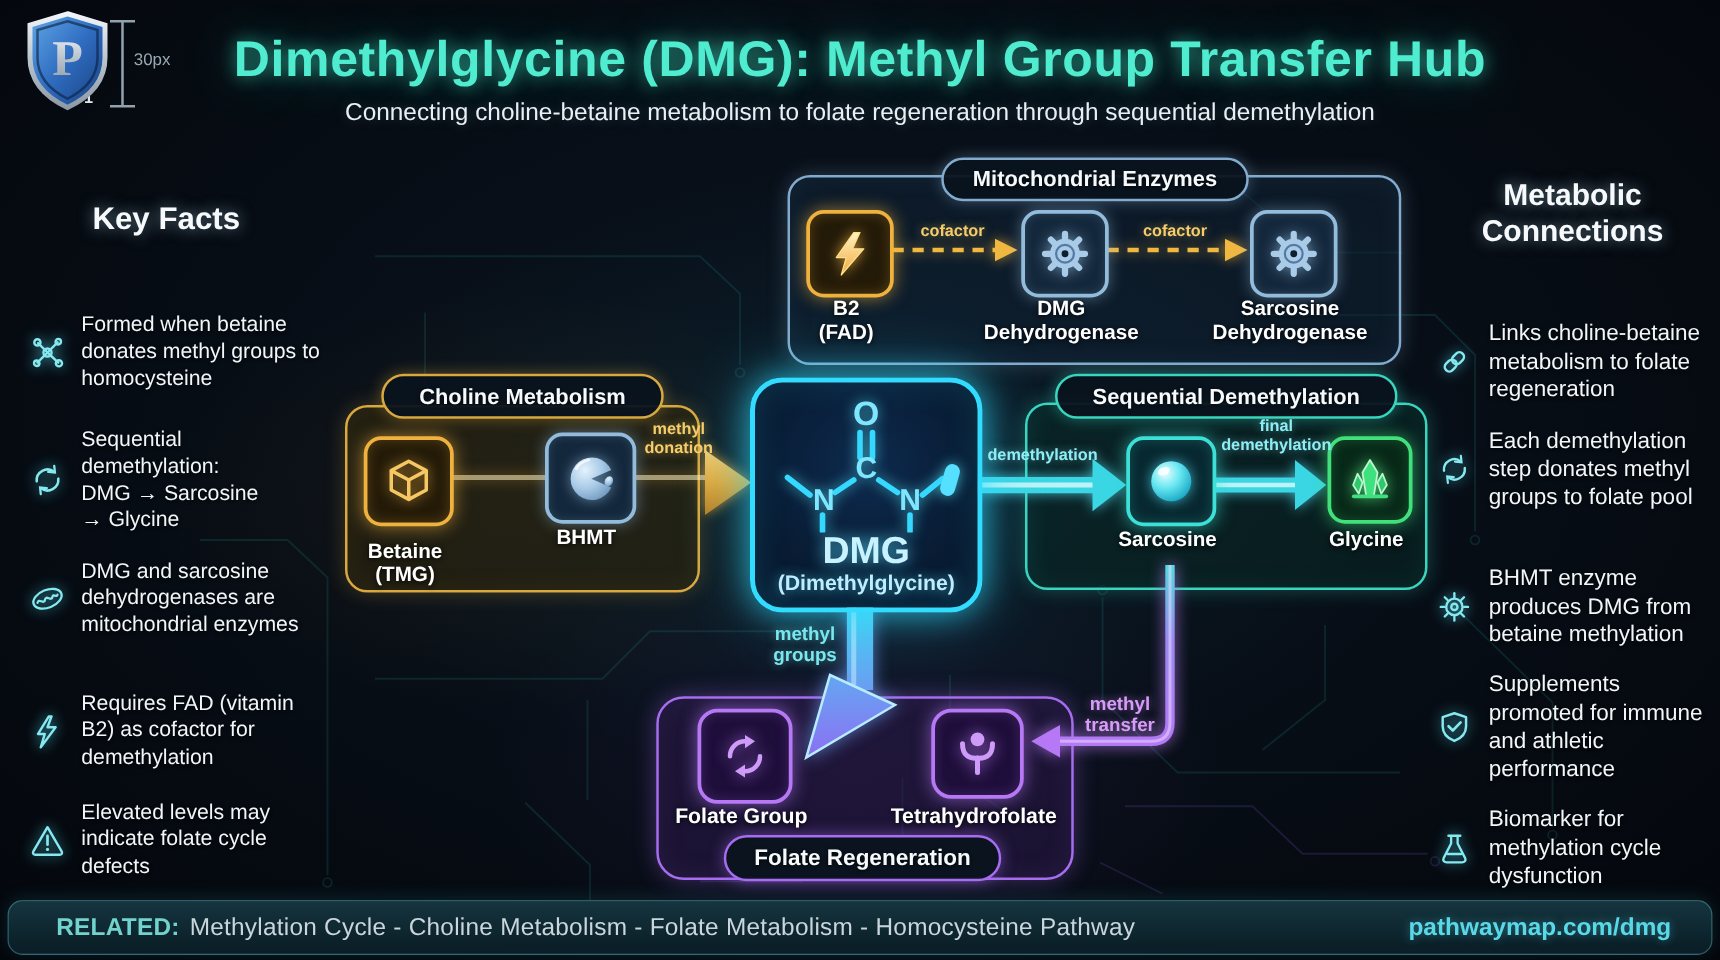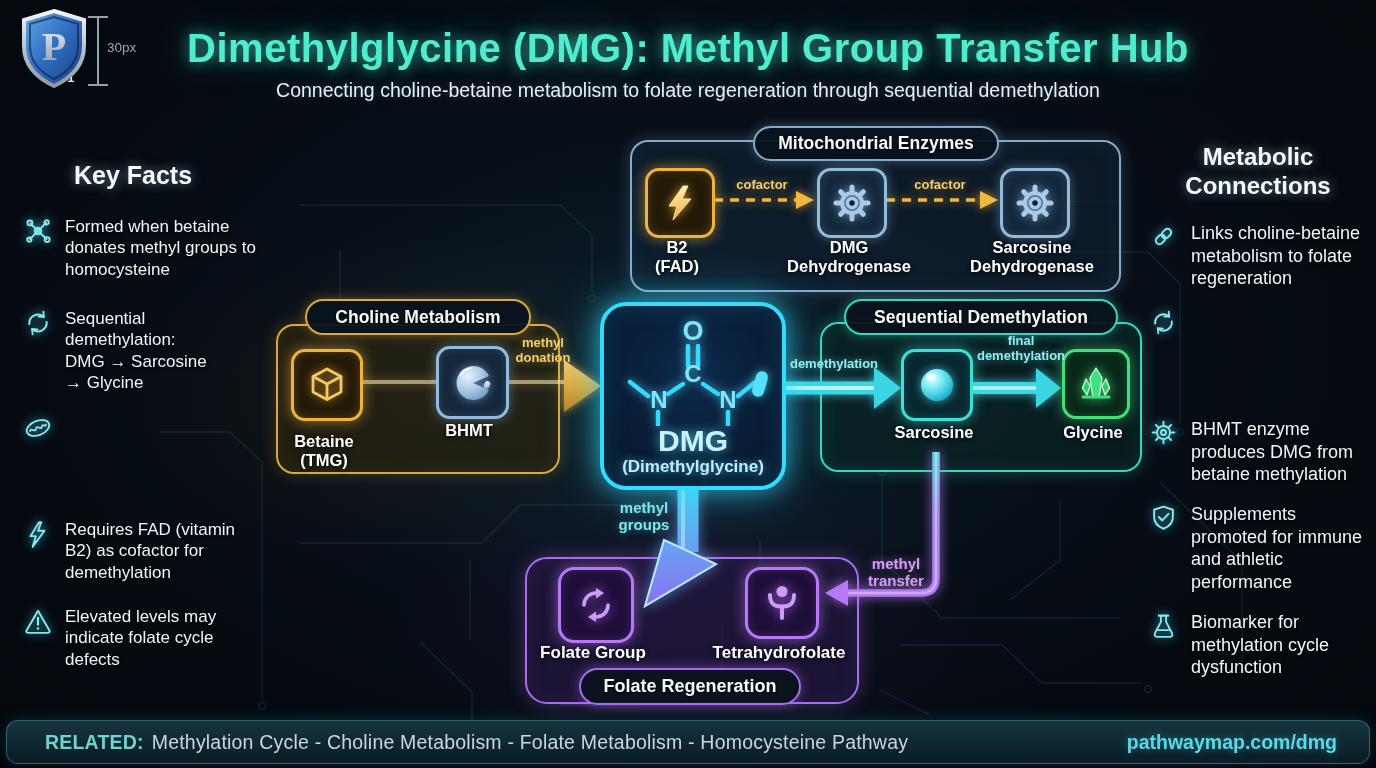--- a/index.html
+++ b/index.html
@@ -25,21 +25,21 @@
   .title{left:0;top:26px;width:100%;text-align:center;font-size:40px;font-weight:800;letter-spacing:.5px;
     color:#4feccf;text-shadow:0 0 14px rgba(72,255,216,.6),0 0 42px rgba(72,255,216,.35);}
   .subtitle{left:0;top:79px;width:100%;text-align:center;font-size:19.5px;font-weight:500;color:#e9eff4;
     text-shadow:0 0 10px rgba(180,230,240,.25);}
   .logo-v{left:60px;top:70px;font-size:13px;color:#dfe7ee;font-weight:600;}
   .measure-line{left:97px;top:17px;width:2px;height:68px;background:#93a1ad;}
   .measure-cap{left:88px;width:20px;height:2px;background:#93a1ad;}
   .measure-label{left:107px;top:40px;font-size:13.5px;color:#9aa8b3;}
   
   .side-heading{font-weight:800;color:#f7fafc;text-shadow:0 0 12px rgba(190,235,250,.5);text-align:center;line-height:1.2;}
-  .fact{display:flex;gap:11px;align-items:flex-start;}
+  .fact{display:flex;gap:11px;align-items:center;margin-top:33px;}
   .fact-icon{flex:none;width:30px;padding-top:1px;}
   .fact-text{font-size:17px;line-height:1.26;color:#f1f6f9;white-space:pre-line;text-shadow:0 1px 3px rgba(0,0,0,.7);}
   .fact-text.sm{font-size:18px;}
   
   .group{position:absolute;border-radius:18px;}
   .g-mito{border:2.5px solid #82abce;background:rgba(17,35,53,.55);box-shadow:0 0 16px rgba(130,171,206,.28), inset 0 0 22px rgba(130,171,206,.07);}
   .g-choline{border:2.5px solid #d9a93f;background:rgba(45,36,14,.6);box-shadow:0 0 16px rgba(217,169,63,.25), inset 0 0 22px rgba(217,169,63,.07);}
   .g-seq{border:2.5px solid #38d6bf;background:rgba(10,42,38,.52);box-shadow:0 0 16px rgba(56,214,191,.3), inset 0 0 22px rgba(56,214,191,.07);}
   .g-folate{border:2.5px solid #a66df0;border-radius:22px;background:rgba(44,24,74,.5);box-shadow:0 0 18px rgba(166,109,240,.35), inset 0 0 24px rgba(166,109,240,.08);}
   .pill{position:absolute;display:flex;align-items:center;justify-content:center;border-radius:999px;
@@ -175,20 +175,21 @@
 
   <div class="abs fact" style="left:24px;top:413px;width:234px;">
     <span class="fact-icon glow-cyan">
       <svg width="28" height="28" viewBox="0 0 26 26" fill="none" stroke="#86e9f0" stroke-width="1.7" stroke-linecap="round">
         <g transform="rotate(-22 13 13)">
           <ellipse cx="13" cy="13" rx="11" ry="6.6"></ellipse>
           <path d="M 5,13 C 7,9.5 9,16.5 11,13 C 13,9.5 15,16.5 17,13 C 18.3,10.7 19.6,15 21,13"></path>
         </g>
       </svg>
       </span>
+    <span class="fact-text">DMG and sarcosine dehydrogenases are mitochondrial enzymes</span>
   </div>
 
   <div class="abs fact" style="left:24px;top:519px;width:234px;">
     <span class="fact-icon glow-cyan">
       <svg width="28" height="28" viewBox="0 0 26 26" fill="none" stroke="#86e9f0" stroke-width="1.8" stroke-linejoin="round">
         <polygon points="14,2 6,15 11,15 8,25 19,10 13,10 16,2"></polygon>
       </svg>
       </span>
     <span class="fact-text">Requires FAD (vitamin B2) as cofactor for demethylation</span>
   </div>
@@ -220,20 +221,21 @@
 
   <div class="abs fact" style="left:1150px;top:308px;width:216px;">
     <span class="fact-icon glow-cyan">
       <svg width="27" height="27" viewBox="0 0 26 26" fill="none" stroke="#86e9f0" stroke-width="1.9" stroke-linecap="round">
         <path d="M 5,14 A 8,8 0 0 1 18,7"></path>
           <path d="M 21,12 A 8,8 0 0 1 8,19"></path>
         <path d="M 18,2.5 L 18.5,7.5 L 13.5,7" stroke-width="1.7"></path>
         <path d="M 8,23.5 L 7.5,18.5 L 12.5,19" stroke-width="1.7"></path>
       </svg>
       </span>
+    <span class="fact-text sm">Each demethylation step donates methyl groups to folate pool</span>
   </div>
 
   <div class="abs fact" style="left:1150px;top:418px;width:216px;">
     <span class="fact-icon glow-cyan">
       <svg width="27" height="27" viewBox="0 0 26 26" fill="none" stroke="#86e9f0" stroke-width="1.8" stroke-linecap="round">
         <circle cx="13" cy="13" r="6.3"></circle>
           <circle cx="13" cy="13" r="2.4"></circle>
         <line x1="20.5" y1="13" x2="23.5" y2="13"></line>
           <line x1="13" y1="20.5" x2="13" y2="23.5"></line>
         <line x1="5.5" y1="13" x2="2.5" y2="13"></line>

